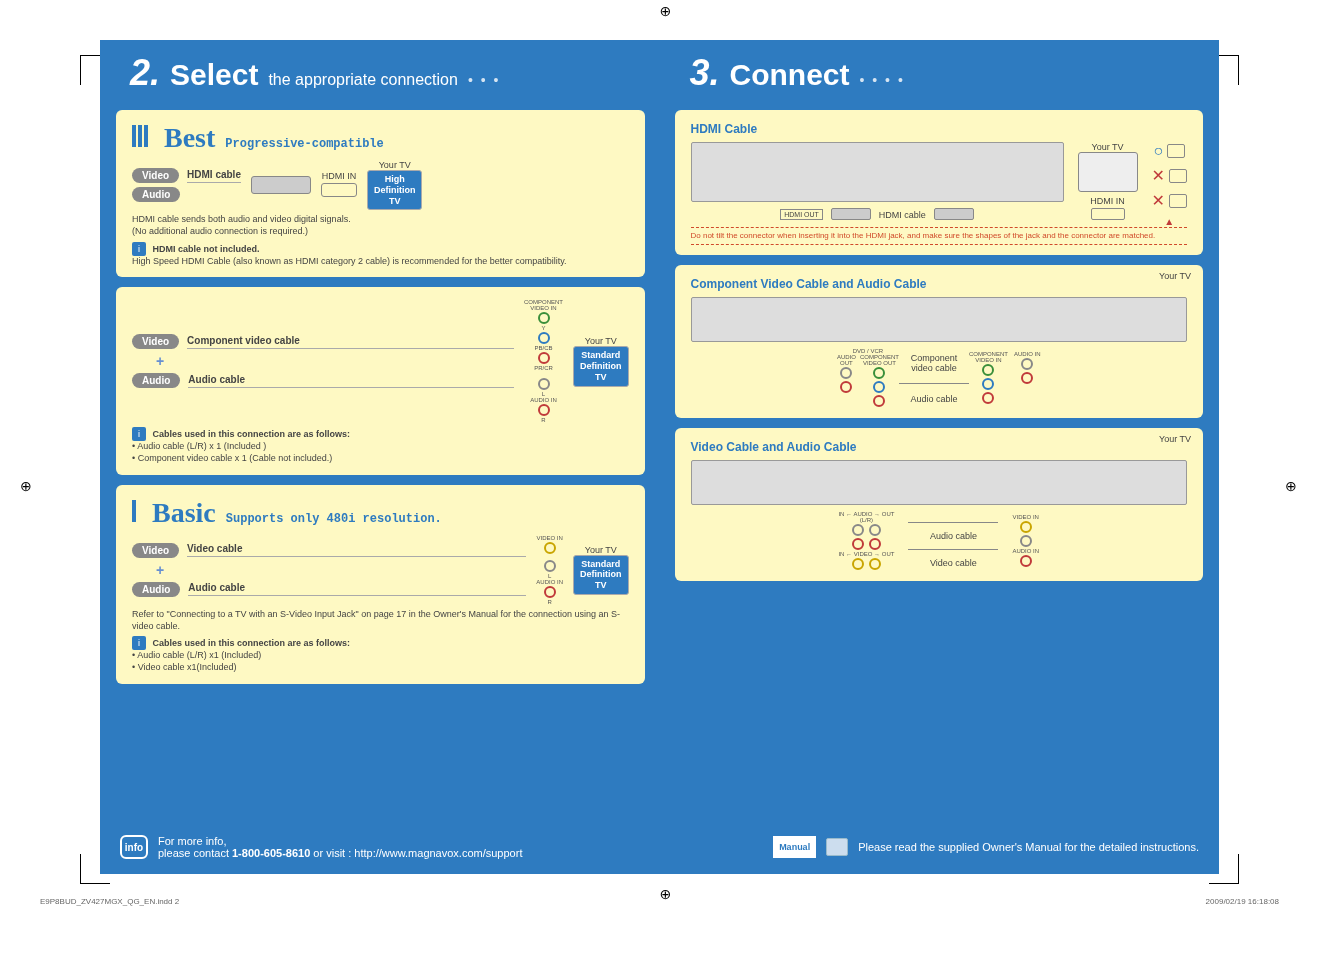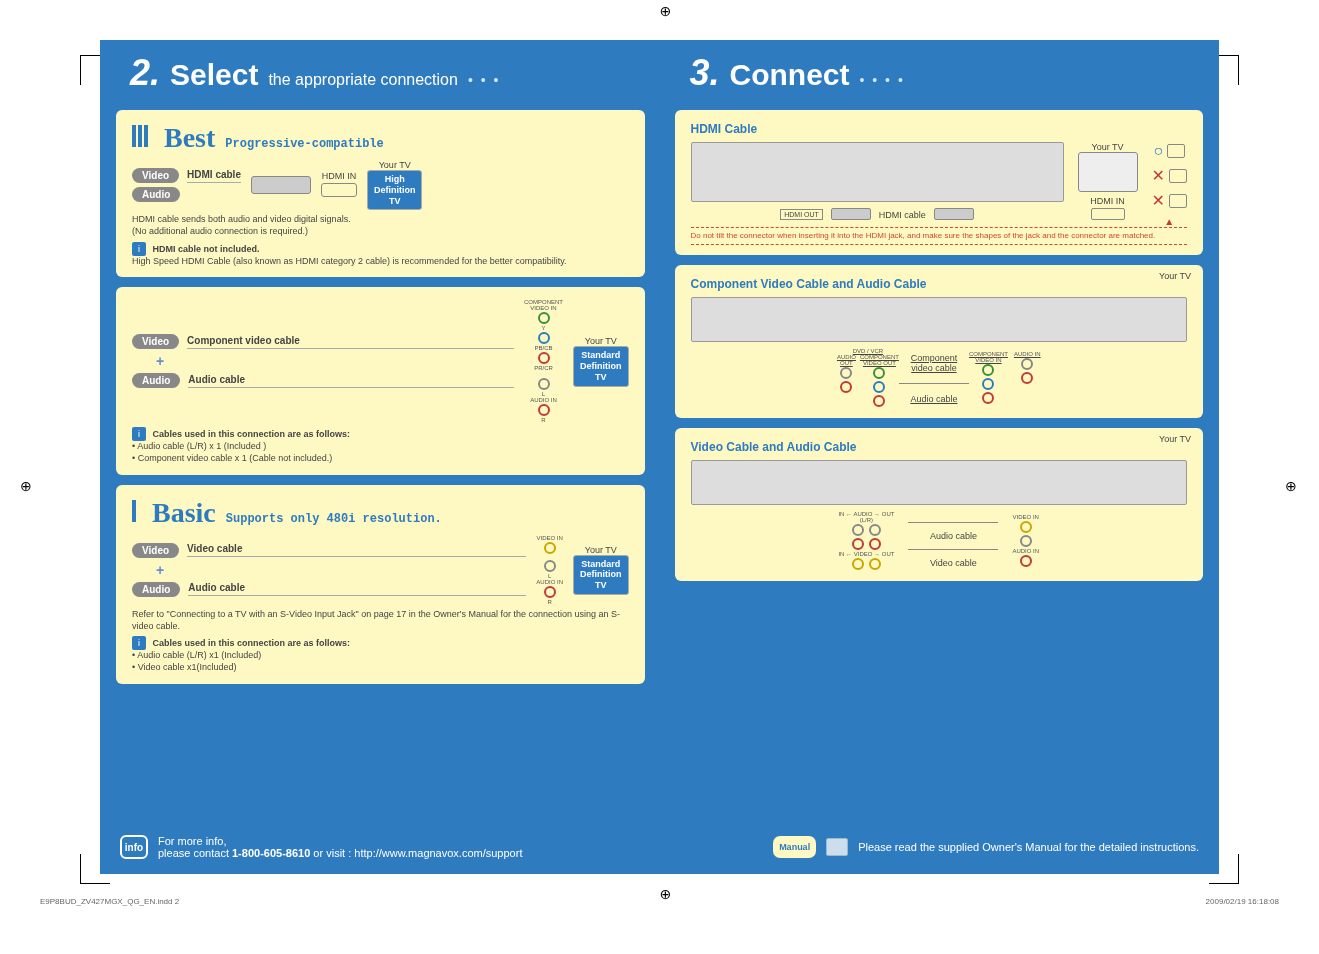--- a/index.html
+++ b/index.html
@@ -62,21 +62,21 @@
   .note { font-size:9px; color:#444; line-height:1.3;}
   .note-title{ font-weight:bold;}
   .info-icon{ display:inline-block; width:14px; height:14px; background:#2e7bc0; color:#fff; font-size:9px; text-align:center; line-height:14px; border-radius:2px; margin-right:4px;}
   .card-title{ font-size:12px; font-weight:bold; color:#2e7bc0; margin-bottom:6px;}
   .device-rect{ background:#ddd; border:1px solid #999; height:45px; border-radius:2px; margin-bottom:6px;}
   .device-big{ height:60px;}
   .footer-row{
     display:flex; align-items:center; gap:10px; padding:6px 20px; color:#fff; font-size:11px;
   }
   .info-bubble{ width:28px; height:24px; border:2px solid #fff; border-radius:6px; display:flex; align-items:center; justify-content:center; font-size:10px; font-weight:bold;}
-  .manual-box{ background:#fef9c3; color:#2e7bc0; font-size:9px; font-weight:bold; padding:6px 6px; border-radius:7px;}
+  .manual-box{ background:#ffffff; color:#2e7bc0; font-size:9px; font-weight:bold; padding:6px 6px; border-radius:0;}
   .book-icon{ width:22px; height:18px; background:#cde; border:1px solid #9bc; border-radius:2px;}
   .crop-mark{ position:absolute; width:30px; height:30px; border-color:#000;}
   .cm-tl{ top:55px; left:80px; border-top:1px solid #000; border-left:1px solid #000;}
   .cm-tr{ top:55px; right:80px; border-top:1px solid #000; border-right:1px solid #000;}
   .cm-bl{ bottom:70px; left:80px; border-bottom:1px solid #000; border-left:1px solid #000;}
   .cm-br{ bottom:70px; right:80px; border-bottom:1px solid #000; border-right:1px solid #000;}
   .reg{ position:absolute; width:14px; height:14px;}
   .reg::before{content:"⊕"; font-size:14px; color:#000;}
   .reg.top{ top:2px; left:50%;}
   .reg.bot{ bottom:55px; left:50%;}
@@ -311,21 +311,21 @@
             <div style="color:#c03a3a;font-size:10px">▲</div>
           </div>
         </div>
         <div class="right-caution">Do not tilt the connector when inserting it into the HDMI jack, and make sure the shapes of the jack and the connector are matched.</div>
       </div>
 
       <div class="card">
         <span class="yt">Your TV</span>
         <div class="card-title">Component Video Cable and Audio Cable</div>
         <div class="device-rect"></div>
-        <div style="display:flex;align-items:center;justify-content:center;text-decoration:underline;">
+        <div style="display:flex;align-items:center;justify-content:center;">
           <div class="jackcol">
             <div class="jacklbl">DVD / VCR</div>
             <div style="display:flex;gap:4px">
              <div class="jackcol">
                   <div class="jacklbl" style="white-space:pre">AUDIO
 OUT</div>
                   <span class="jack w"></span>
                   <span class="jack r"></span>
                 </div>
              <div class="jackcol">

